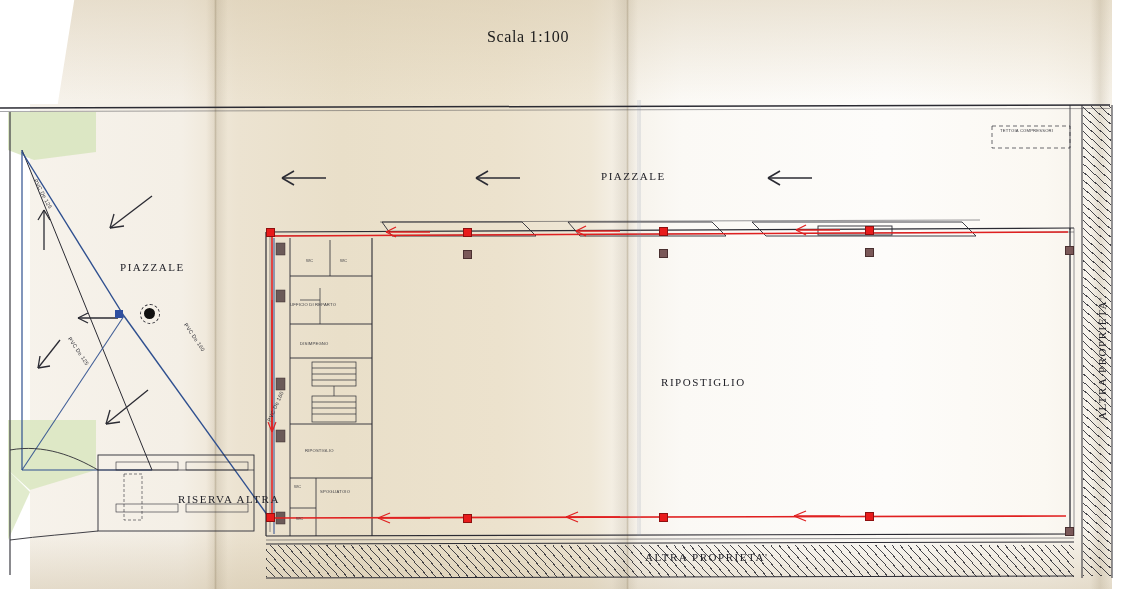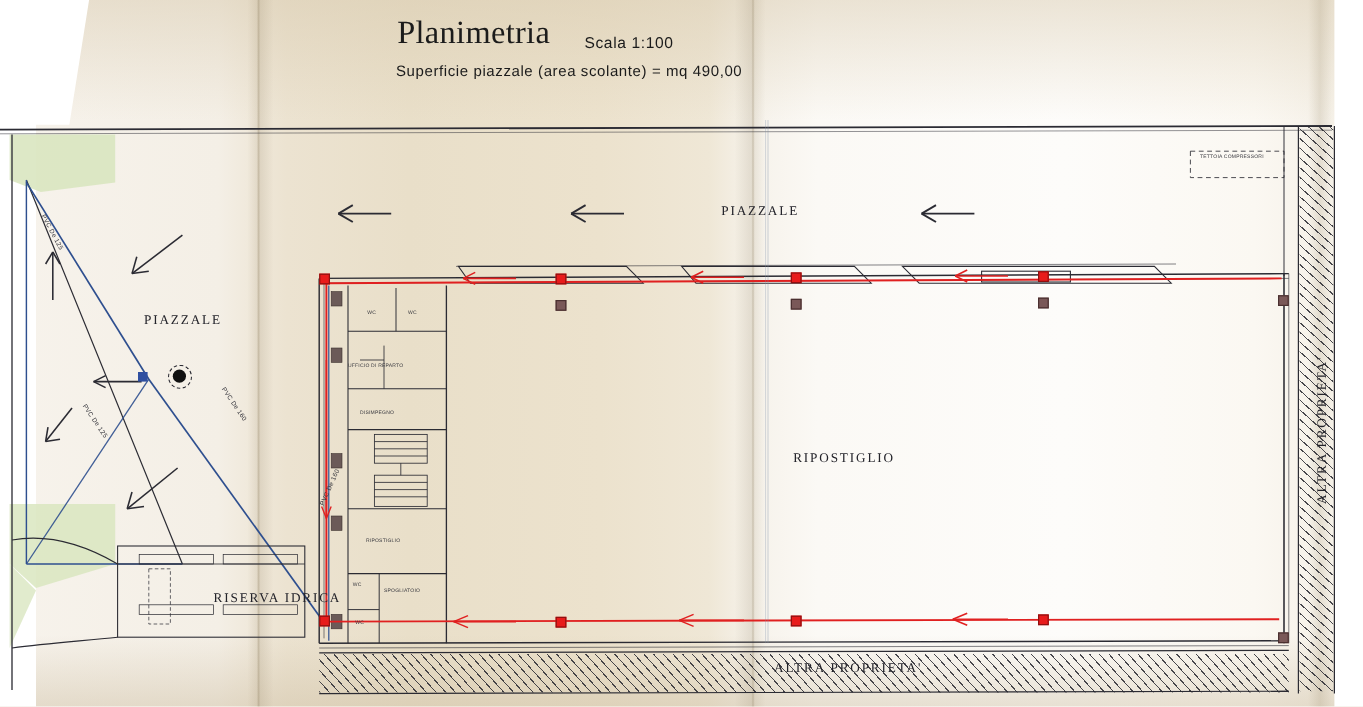--- a/index.html
+++ b/index.html
@@ -73,22 +73,22 @@
     color: #222;
     white-space: nowrap;
     letter-spacing: .04em;
   }
   .lbl-title {
     font-size: 27px;
     color: #1b1b1b;
     letter-spacing: .01em;
   }
   .lbl-scale {
-    font-size: 13px;
-    font-family: Liberation Sans, sans-serif;
+    font-size: 16px;
+    font-family: Liberation Serif, serif;
     color: #1b1b1b;
   }
   .lbl-sub {
     font-size: 12.5px;
     font-family: "Liberation Sans", sans-serif;
     color: #1b1b1b;
   }
   .lbl-major {
     font-size: 11px;
     letter-spacing: .14em;
@@ -169,23 +169,21 @@
   <div class="fold-shadow-wide" style="left:206px;width:22px;"></div>
   <div class="fold" style="left:214px;"></div>
   <div class="fold-shadow-wide" style="left:612px;width:26px;"></div>
   <div class="fold" style="left:626px;"></div>
   <div class="fold-shadow-wide" style="left:1090px;width:20px;"></div>
 
   <div class="corner-fold" style="left:0;top:0;width:66px;height:104px;transform:skewX(-9deg);"></div>
   <div class="corner-fold" style="left:0;top:0;width:30px;height:589px;"></div>
   <div class="corner-fold" style="left:1112px;top:0;width:24px;height:589px;"></div>
 
-  <div class="lbl lbl-title" style="left:331px;top:12px;">Planimetria</div>
   <div class="lbl lbl-scale" style="left:487px;top:28px;">Scala  1:100</div>
-  <div class="lbl lbl-sub" style="left:330px;top:52px;">Superficie piazzale (area scolante) = mq 490,00</div>
 
   <svg class="layer" viewBox="0 0 1136 589">
 
     <path d="M8 112 L96 112 L96 152 L34 160 L8 150 Z" fill="#d9e6c0" stroke="none" opacity="0.9"></path>
     <path d="M8 420 L96 420 L96 470 L30 490 L8 470 Z" fill="#d9e6c0" stroke="none" opacity="0.85"></path>
     <path d="M8 470 L30 492 L8 540 Z" fill="#d9e6c0" stroke="none" opacity="0.8"></path>
 
     <line x1="0" y1="108" x2="1110" y2="105" stroke="#2b2b33" stroke-width="1.5"></line>
     <line x1="0" y1="111.5" x2="1110" y2="108.5" stroke="#2b2b33" stroke-width="0.7" opacity="0.6"></line>
 
@@ -361,21 +359,21 @@
 
   <div class="node-sq" style="left:266px;top:513px;"></div>
   <div class="node-sq" style="left:463px;top:514px;"></div>
   <div class="node-sq" style="left:659px;top:513px;"></div>
   <div class="node-sq" style="left:865px;top:512px;"></div>
   <div class="node-sq-dark" style="left:1065px;top:527px;"></div>
 
   <div class="lbl lbl-major" style="left:601px;top:170px;">PIAZZALE</div>
   <div class="lbl lbl-major" style="left:120px;top:261px;">PIAZZALE</div>
   <div class="lbl lbl-major" style="left:661px;top:376px;">RIPOSTIGLIO</div>
-  <div class="lbl lbl-major" style="left:178px;top:493px;">RISERVA IDRICA</div>
+  <div class="lbl lbl-major" style="left:178px;top:493px;">RISERVA ALTRA</div>
   <div class="lbl lbl-major" style="left:645px;top:551px;">ALTRA PROPRIETA'</div>
   <div class="lbl lbl-major rot-90" style="left:1096px;top:420px;">ALTRA PROPRIETA'</div>
   <div class="lbl lbl-micro" style="left:1000px;top:128px;">TETTOIA COMPRESSORI</div>
 
   <div class="lbl lbl-tiny rot-pipe1" style="left:38px;top:178px;">PVC De 125</div>
   <div class="lbl lbl-tiny rot-pipe3" style="left:72px;top:336px;">PVC De 125</div>
   <div class="lbl lbl-tiny rot-pipe3" style="left:188px;top:322px;">PVC De 160</div>
   <div class="lbl lbl-tiny rot-pipe2" style="left:266px;top:420px;">PVC De 160</div>
 
   <div class="lbl lbl-micro" style="left:306px;top:258px;">WC</div>

